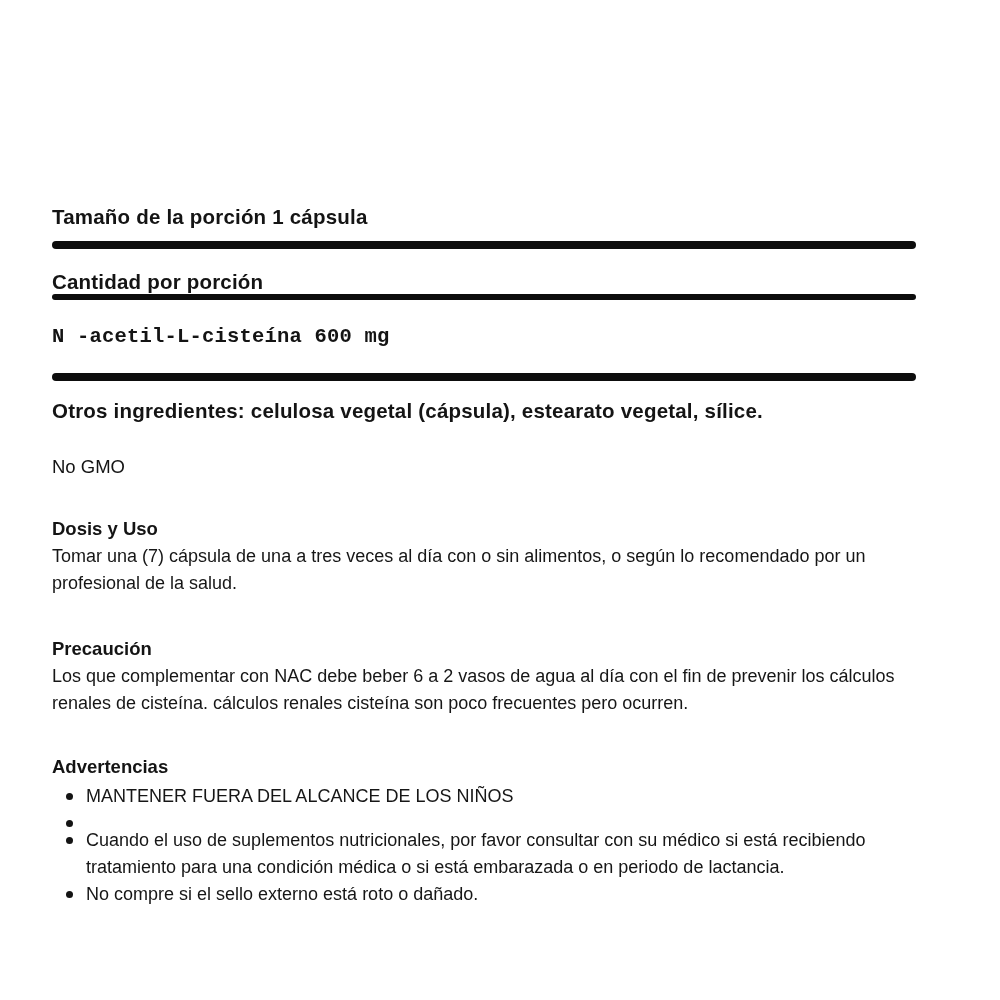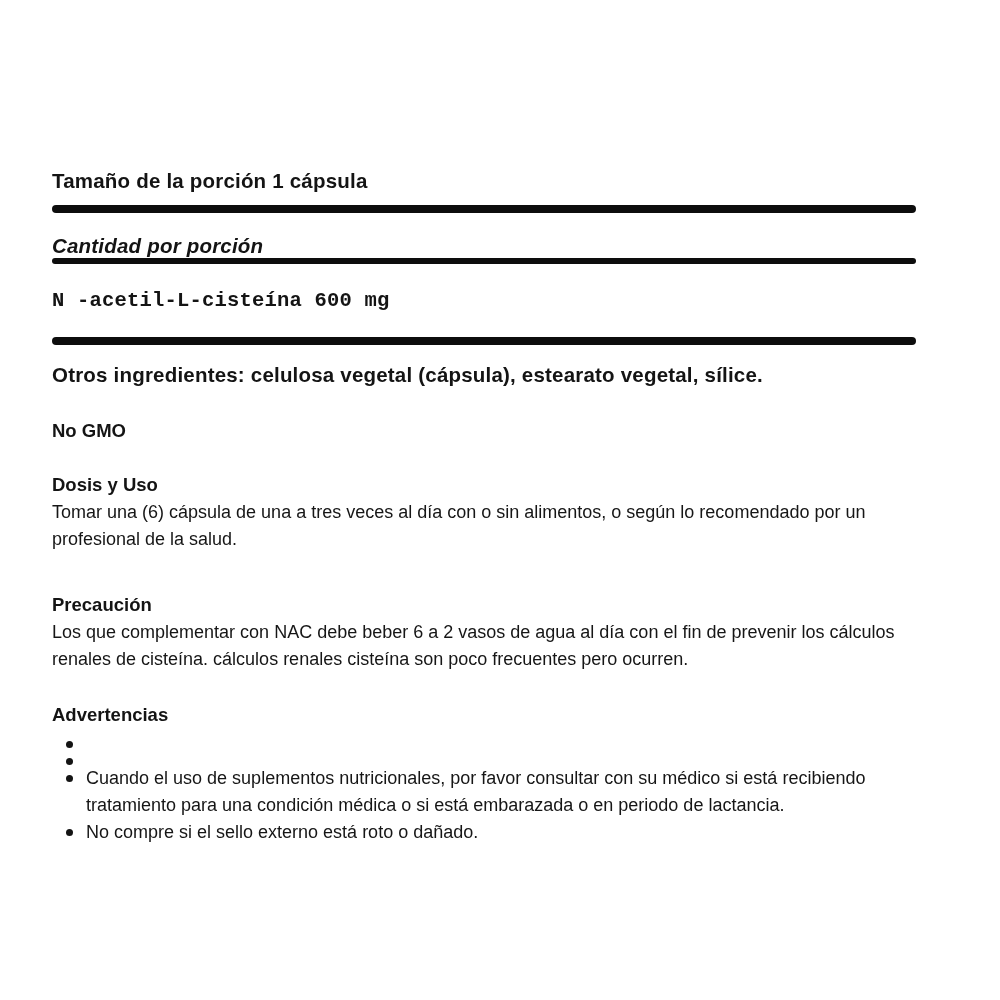--- a/index.html
+++ b/index.html
@@ -26,20 +26,21 @@
     left: 52px;
     top: 170px;
     width: 864px;
   }
   .heading-lg {
     font-size: 20.5px;
     font-weight: 700;
     line-height: 22px;
     letter-spacing: 0.2px;
     color: #141414;
+    margin-top: 36px;
   }
   .rule {
     background: #0d0d0d;
     border-radius: 4px;
     width: 100%;
   }
   .rule-thick { height: 8px; }
   .rule-mid   { height: 6px; border-radius: 3px; }
   .body-text {
     font-size: 18px;
@@ -49,30 +50,30 @@
   }
   .heading-sm {
     font-size: 18.5px;
     line-height: 24px;
     font-weight: 700;
     color: #141414;
   }
   .non-gmo {
     font-size: 18.5px;
     line-height: 24px;
-    font-weight: 700;
+    font-weight: 400;
   }
   .mt-rule1    { margin-top: 13px; }
-  .mt-amount   { margin-top: 22px; font-style: italic; }
+  .mt-amount   { margin-top: 22px; }
   .mt-rule2    { margin-top: 1px; }
   .mt-nutrient { margin-top: 26px; font-family: Liberation Mono, monospace; }
   .mt-rule3    { margin-top: 25px; }
   .mt-other    { margin-top: 19px; }
   .mt-nongmo   { margin-top: 33px; }
-  .mt-section  { margin-top: 30px; }
+  .mt-section  { margin-top: 38px; }
   .mt-caution  { margin-top: 40px; }
   .mt-body     { margin-top: 2px; }
   ul.warning-list {
     list-style: none;
     margin: 4px 0 0 0;
     padding: 0;
   }
   ul.warning-list li {
     display: flex;
     align-items: flex-start;
@@ -106,31 +107,32 @@
     <div class="heading-lg mt-nutrient">N -acetil-L-cisteína 600 mg</div>
 
     <div class="rule rule-thick mt-rule3"></div>
 
     <div class="heading-lg mt-other">Otros ingredientes: celulosa vegetal (cápsula), estearato vegetal, sílice.</div>
 
     <div class="non-gmo mt-nongmo">No GMO</div>
 
     <div class="heading-sm mt-section">Dosis y Uso</div>
 
-    <div class="body-text mt-body">Tomar una (6) cápsula de una a tres veces al día con o sin alimentos, o según lo recomendado por un profesional de la salud.</div>
+    <div class="body-text mt-body">Tomar una (7) cápsula de una a tres veces al día con o sin alimentos, o según lo recomendado por un profesional de la salud.</div>
 
     <div class="heading-sm mt-caution">Precaución</div>
 
     <div class="body-text mt-body">Los que complementar con NAC debe beber 6 a 2 vasos de agua al día con el fin de prevenir los cálculos renales de cisteína. cálculos renales cisteína son poco frecuentes pero ocurren.</div>
 
     <div class="heading-sm mt-section">Advertencias</div>
 
     <ul class="warning-list">
       <li>
         <span class="bullet-dot"></span>
+        <span>MANTENER FUERA DEL ALCANCE DE LOS NIÑOS</span>
       </li>
       <li>
         <span class="bullet-dot"></span>
       </li>
       <li>
         <span class="bullet-dot"></span>
         <span>Cuando el uso de suplementos nutricionales, por favor consultar con su médico si está recibiendo tratamiento para una condición médica o si está embarazada o en periodo de lactancia.</span>
       </li>
       <li>
         <span class="bullet-dot"></span>

